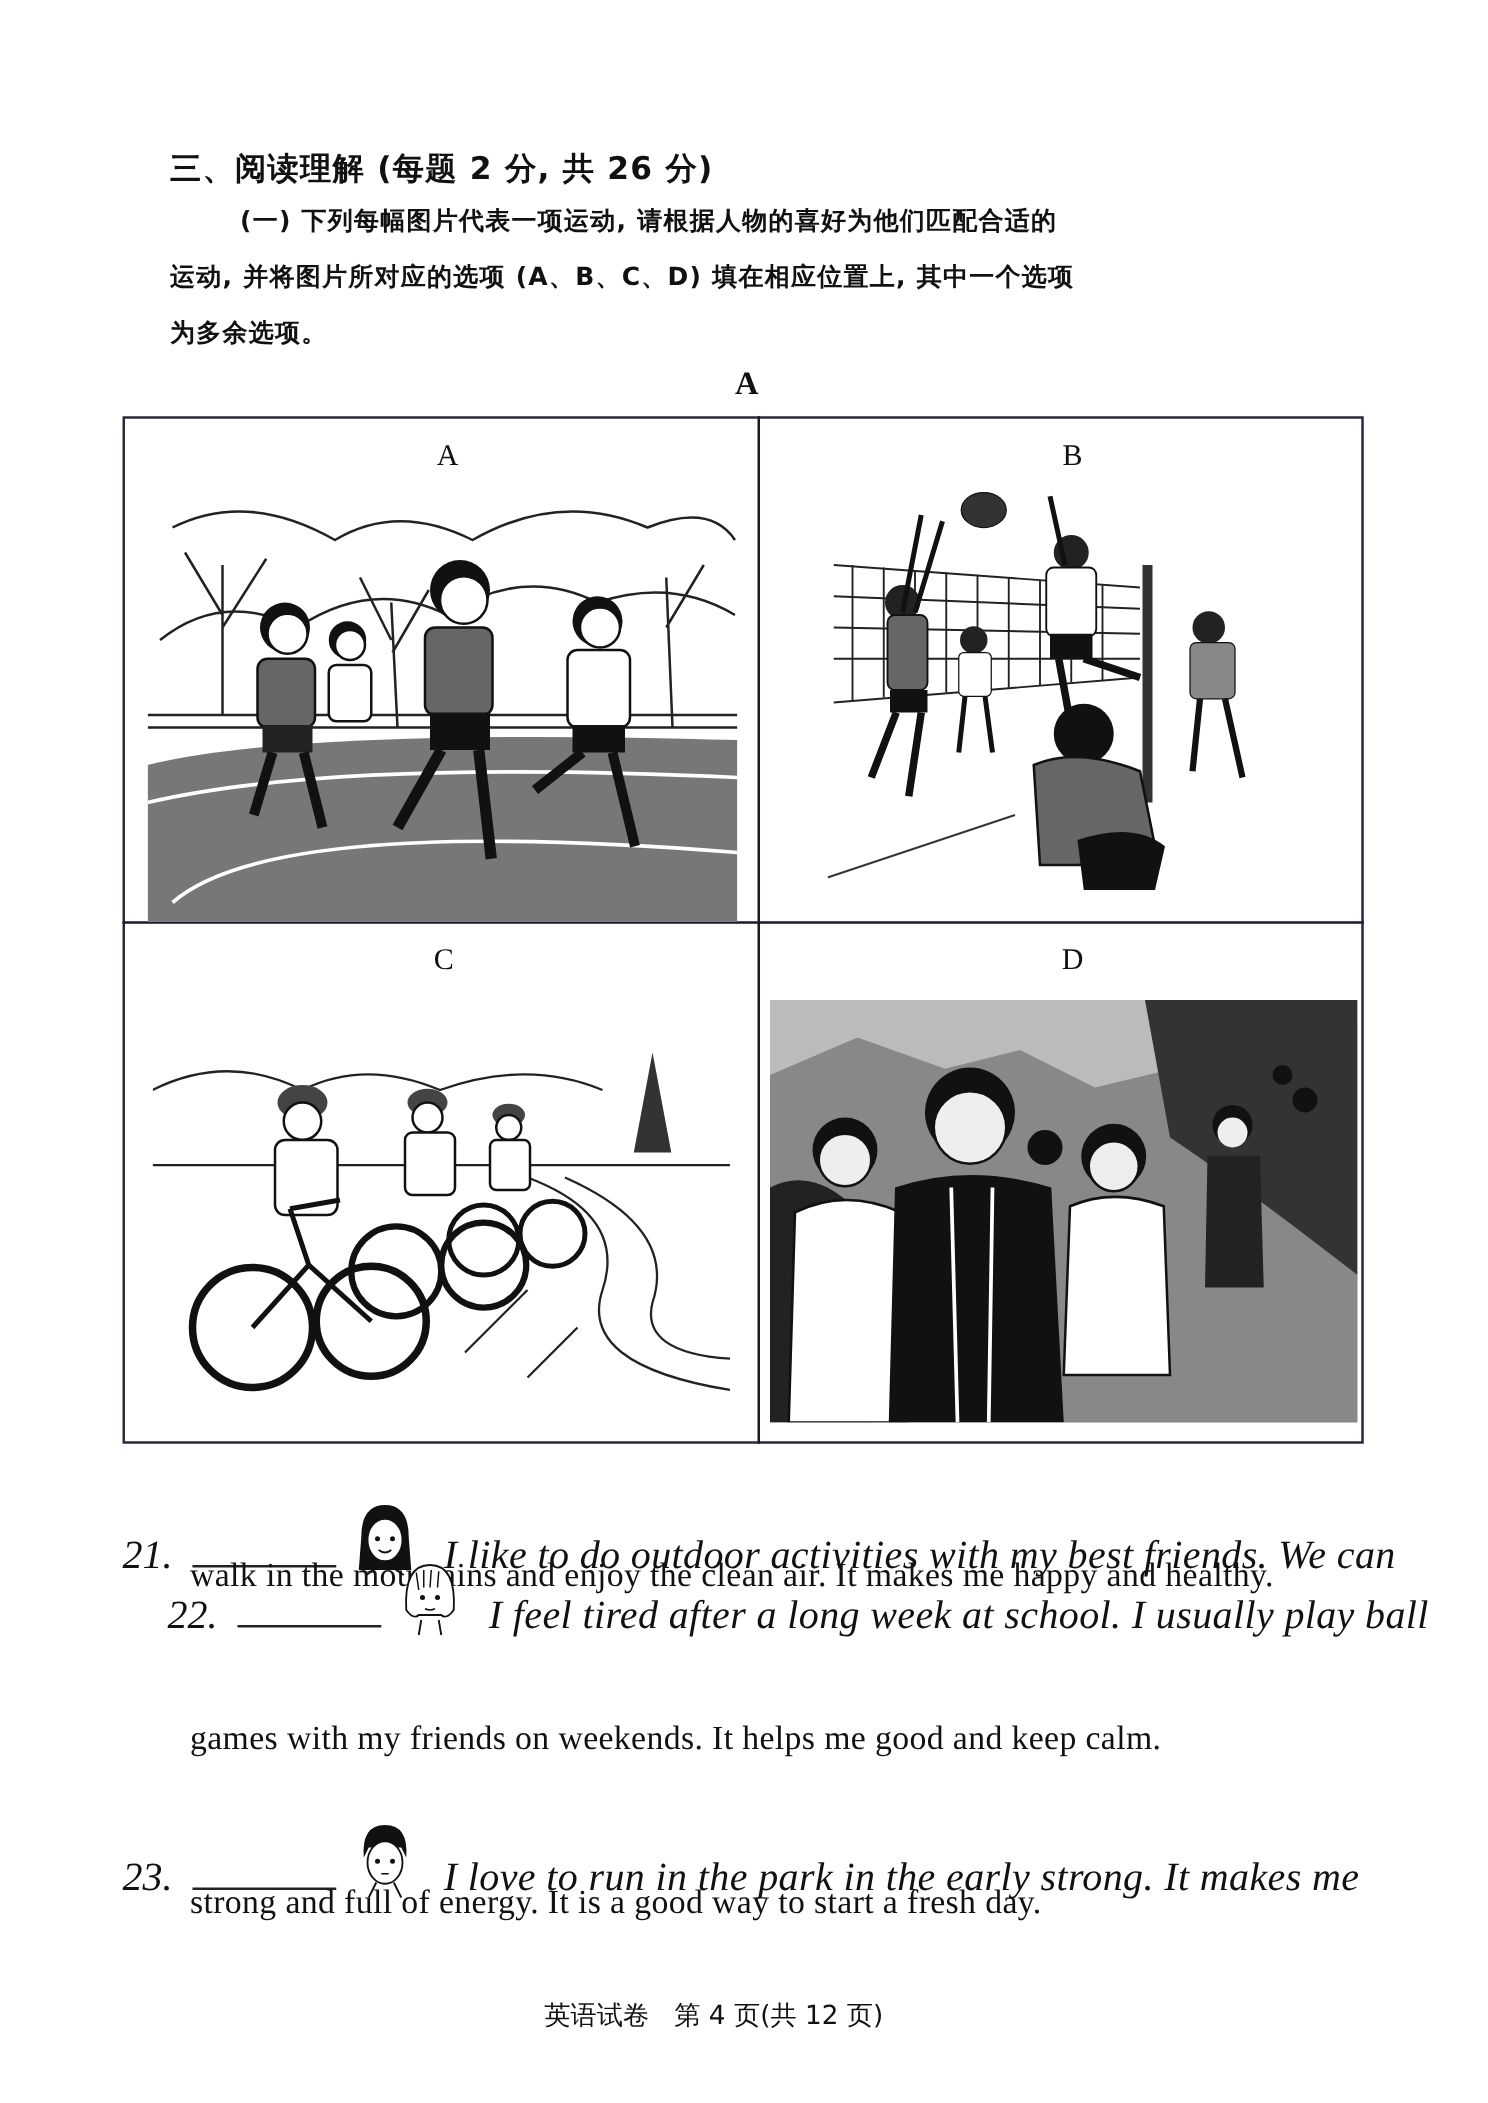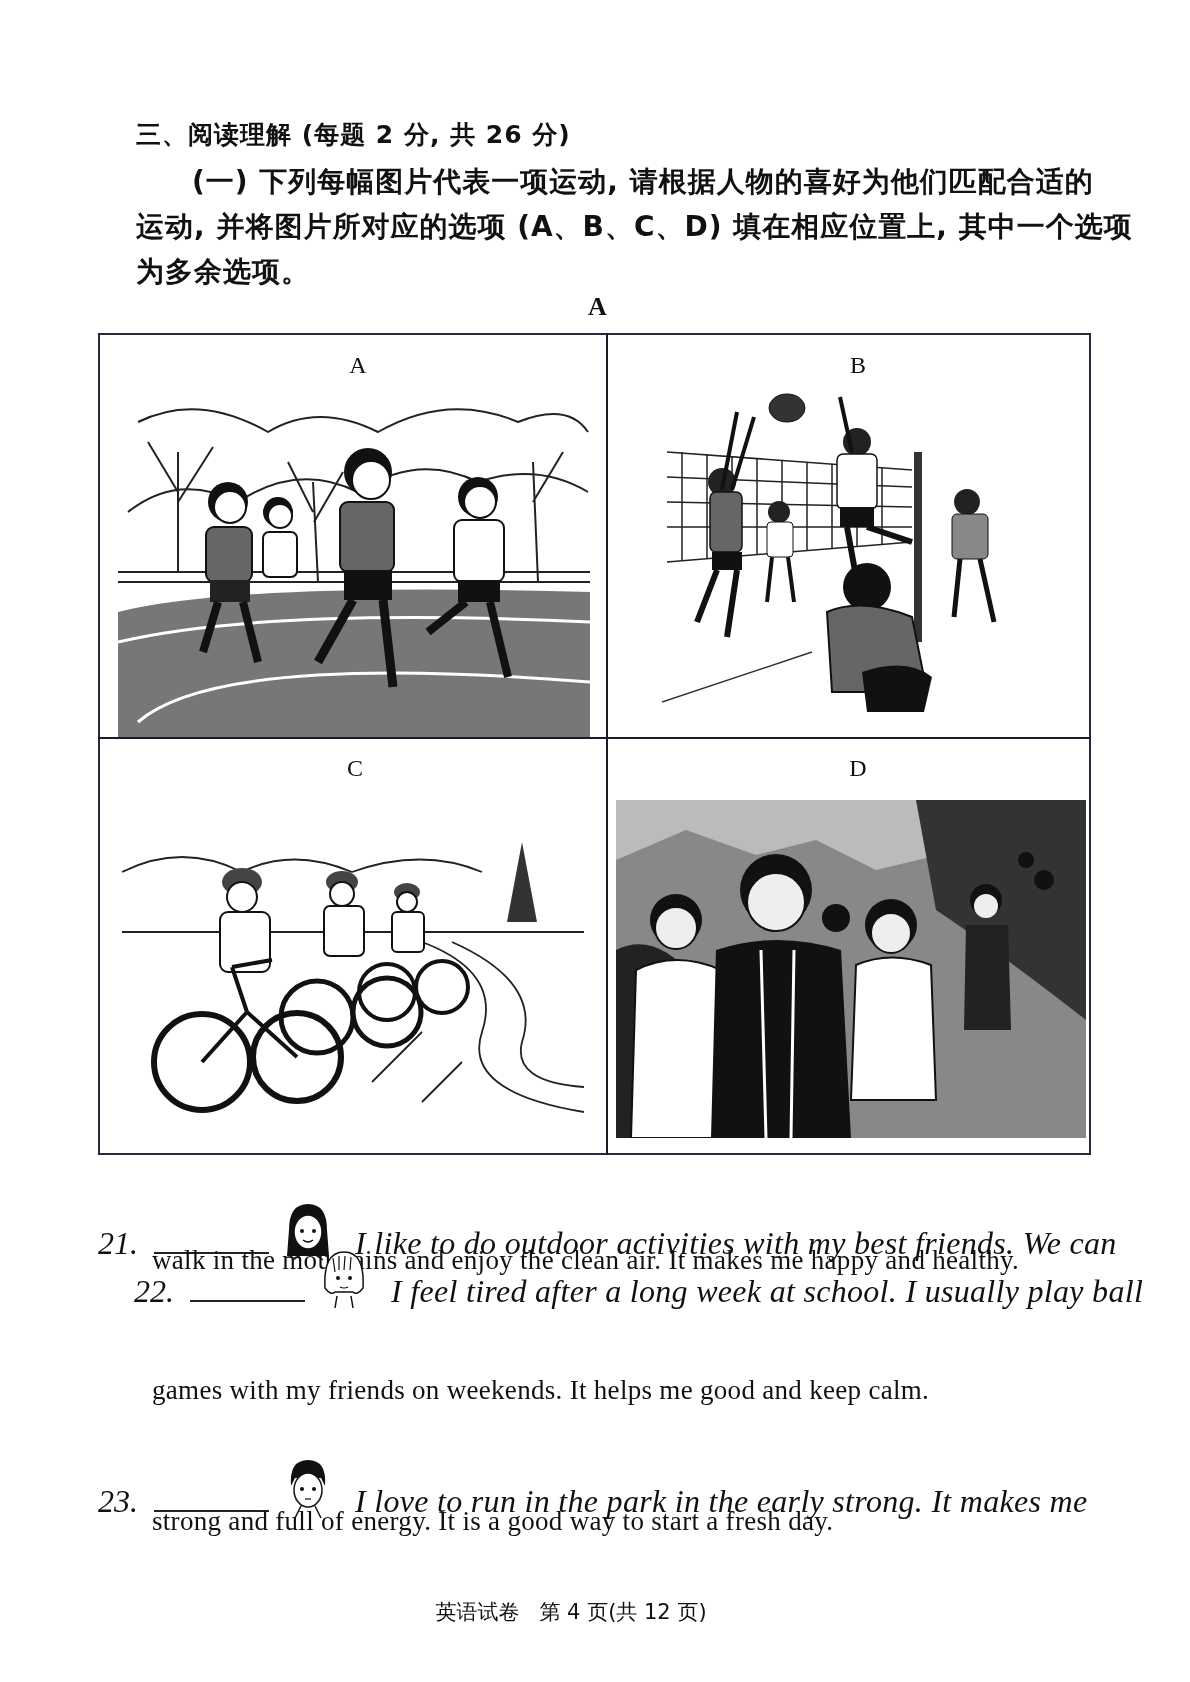--- a/index.html
+++ b/index.html
@@ -2,21 +2,21 @@
 <html><head>
 <meta charset="utf-8">
 <style>
   html, body { margin: 0; padding: 0; background: #ffffff; }
   body { width: 1190px; height: 1682px; position: relative; overflow: hidden; color: #111; }
   .cn { font-family: "DejaVu Sans", sans-serif; margin-left: 32px; }
   .serif { font-family: "Liberation Serif", "DejaVu Serif", serif; }
   .abs { position: absolute; }
 
   .heading { left: 104px; top: 118px; font-size: 25px; font-weight: bold; letter-spacing: 1px; }
-  .instr { left: 104px; font-size: 28px; font-weight: bold; letter-spacing: 1px; white-space: nowrap; }
+  .instr { left: 104px; font-size: 20px; font-weight: bold; letter-spacing: 1px; white-space: nowrap; }
   .instr1 { top: 163px; left: 160px; }
   .instr2 { top: 208px; }
   .instr3 { top: 253px; }
 
   .grid-title { left: 588px; top: 292px; font-size: 26px; font-weight: bold; }
 
   .grid { left: 98px; top: 333px; width: 993px; height: 822px; border: 2px solid #2a2a3a; box-sizing: border-box; }
   .vline { left: 606px; top: 333px; width: 2px; height: 822px; background: #1a1a2a; }
   .hline { left: 98px; top: 737px; width: 993px; height: 2px; background: #1a1a2a; }
 

